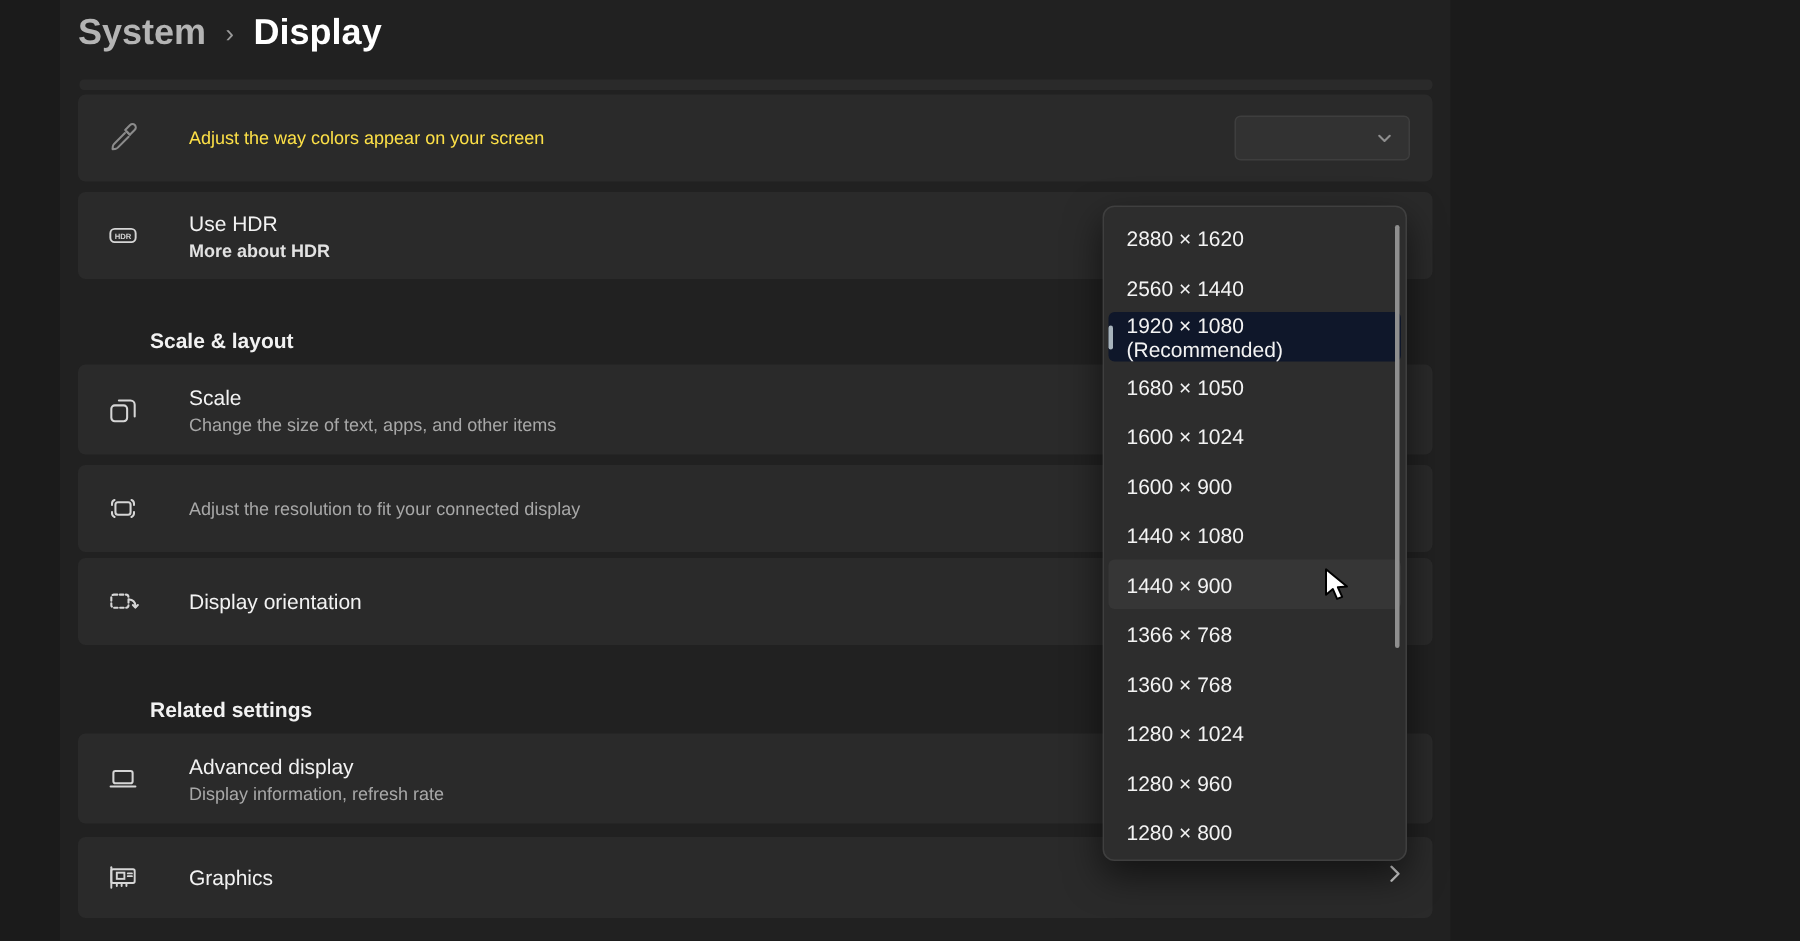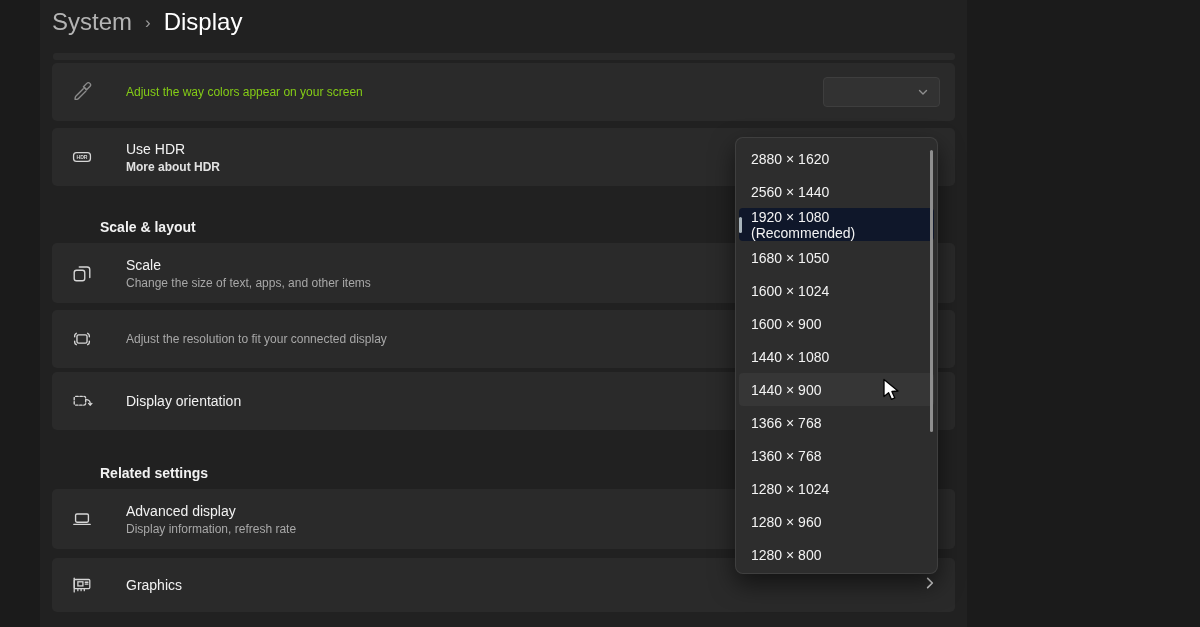--- a/index.html
+++ b/index.html
@@ -7,42 +7,42 @@
   body {
     background:#1b1b1b;
     font-family:"Liberation Sans","DejaVu Sans",sans-serif;
     color:#f2f2f2;
     position:relative;
   }
   .content-strip { position:absolute; left:40px; top:0; width:927px; height:627px; background:#212121; }
 
   
   .breadcrumb { position:absolute; left:52px; top:8px; display:flex; align-items:center; gap:13px; z-index:2; }
-  .crumb-parent { font-size:24px; font-weight:400; color:#b4b4b4; }
+  .crumb-parent { font-size:24px; font-weight:700; color:#b4b4b4; }
   .crumb-sep { font-size:17px; color:#9a9a9a; padding-top:2px; }
-  .crumb-current { font-size:24px; font-weight:400; color:#ffffff;text-align:right; }
+  .crumb-current { font-size:24px; font-weight:700; color:#ffffff;text-align:right; }
 
   
   .sliver { position:absolute; left:53px; top:53px; width:902px; height:7px; background:#2a2a2a; border-radius:3px; z-index:1; }
 
   
   .card {
     position:absolute; left:52px; width:903px;
     background:#2a2a2a; border-radius:5px;
     display:flex; align-items:center;
     padding-left:18px; z-index:1;
   }
   .icon { width:24px; height:24px; color:#d6d6d6; flex:0 0 24px; margin-right:32px; display:flex; align-items:center; justify-content:center; }
   .icon svg { width:22px; height:22px; }
   .card-text { display:flex; flex-direction:column; gap:3px; }
   .card-title { font-size:14px; color:#f2f2f2; }
   .card-sub { font-size:12px; color:#a8a8a8; }
   .card-sub.link { color:#e2e2e2; font-weight:600; }
   .dimmed .card-title { color:#8b8b8b; }
-  .dimmed .card-sub { color:#84cc16; }
+  .dimmed .card-sub { color:#fde047; }
   .dimmed .icon { color:#8b8b8b; }
 
   .section-header { position:absolute; left:52px; font-size:14px; font-weight:700; color:#f2f2f2; z-index:1;margin-left:48px; }
 
   
   .select-box {
     position:absolute; right:15px; top:14px; width:117px; height:30px;
     background:#323232; border:1px solid #3e3e3e; border-radius:4px;
     display:flex; align-items:center; justify-content:flex-end; padding-right:10px;
   }

